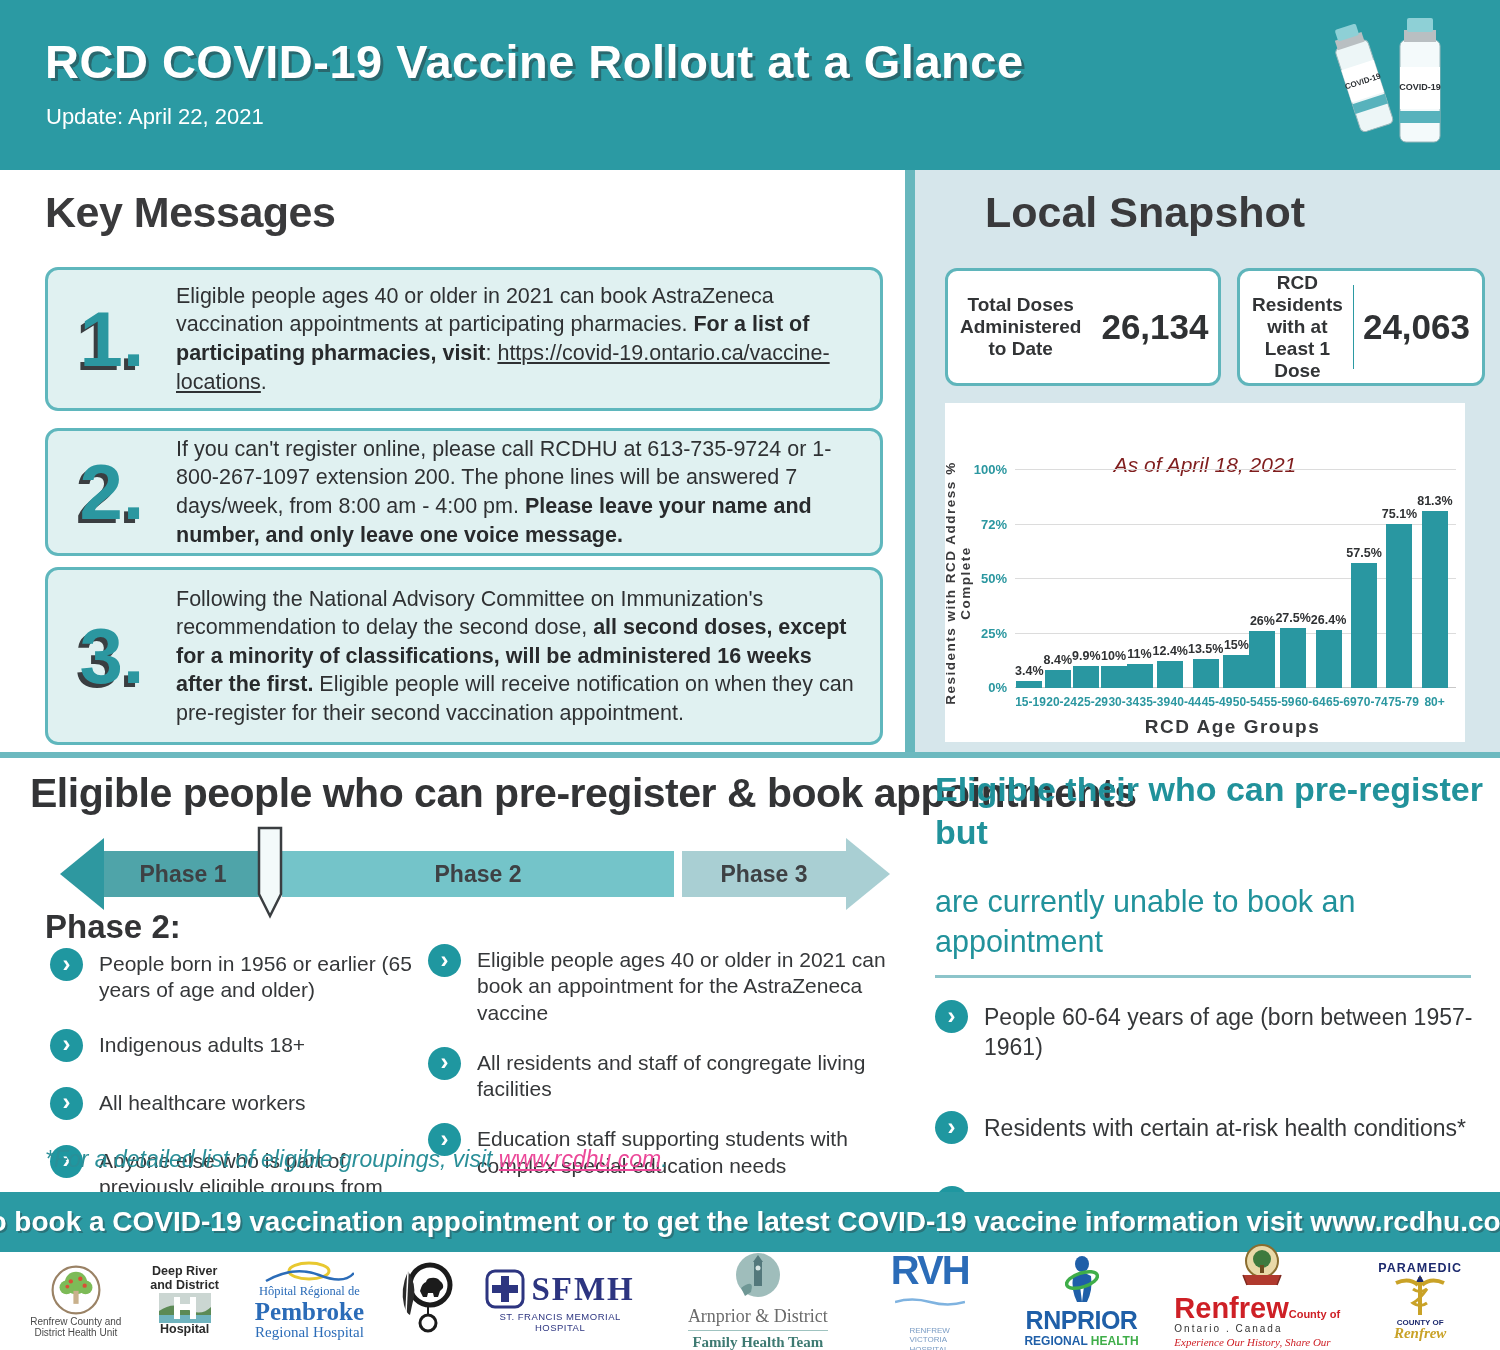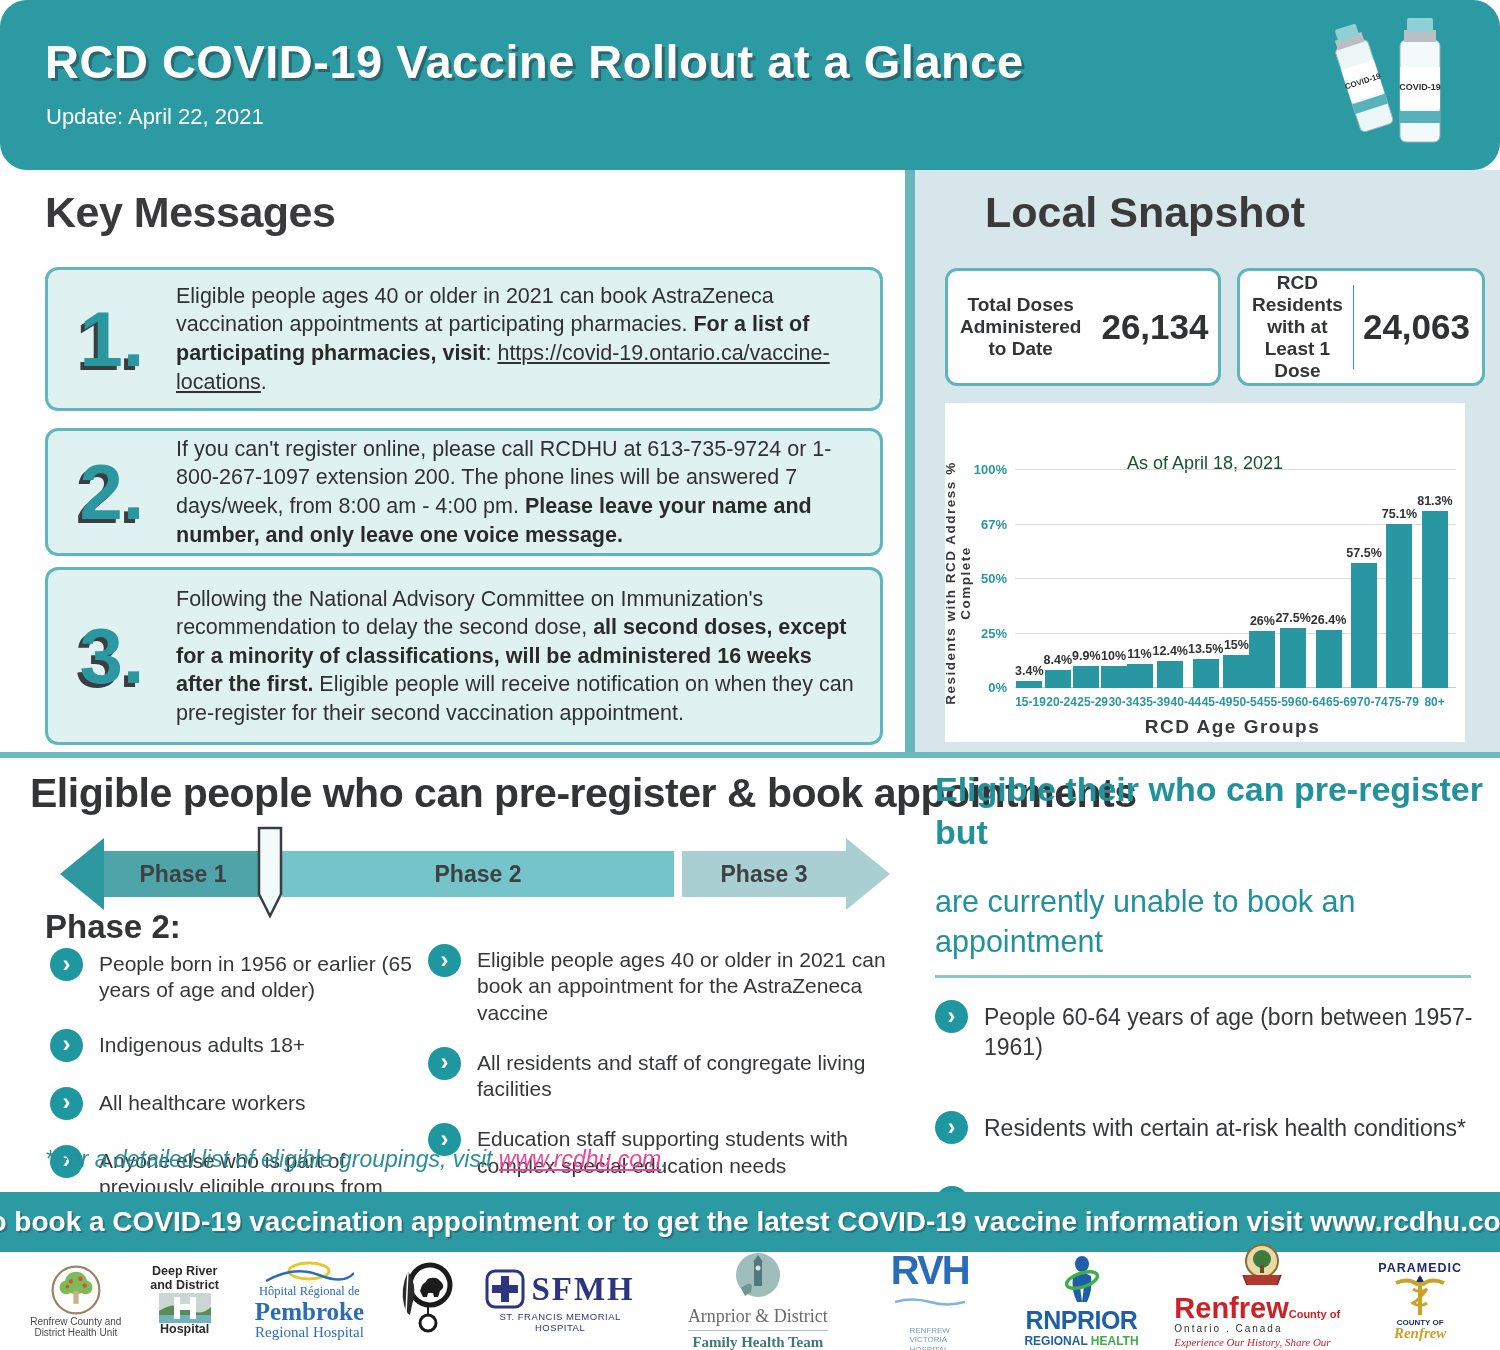--- a/index.html
+++ b/index.html
@@ -1,20 +1,20 @@
 <!DOCTYPE html>
 <html><head>
 <meta charset="utf-8">
 <style>
   html,body{margin:0;padding:0;}
   .page{position:relative;width:1500px;height:1350px;background:#ffffff;
         font-family:"Liberation Sans", sans-serif;overflow:hidden;}
 
   
-  .header{position:absolute;left:0;top:0;width:1500px;height:170px;background:#2B9AA3;border-radius:27px;}
+  .header{position:absolute;left:0;top:0;width:1500px;height:170px;background:#2B9AA3;}
   .header-title{position:absolute;left:45px;top:34px;font-size:47px;font-weight:bold;color:#fff;
                 letter-spacing:0.5px;text-shadow:3px 3px 0 rgba(40,44,46,.45);white-space:nowrap;}
   .header-update{position:absolute;left:46px;top:104px;font-size:22px;color:#fff;}
   .vials{position:absolute;right:42px;top:12px;}
 
   
   .right-panel{position:absolute;left:915px;top:170px;width:585px;height:582px;background:#D6E6EB;}
   .divider-v{position:absolute;left:905px;top:170px;width:10px;height:582px;background:#67B7BD;}
   .divider-h{position:absolute;left:0;top:752px;width:1500px;height:6px;background:#6CB9BF;}
 
@@ -38,21 +38,21 @@
   .stat-1{left:945px;width:276px;}
   .stat-2{left:1237px;width:248px;}
   .stat-label{flex:1;font-size:19px;font-weight:bold;color:#323436;text-align:center;line-height:1.15;}
   .stat-sep{width:3px;height:84px;background:#2B9AA3;margin:0 10px;}
   .stat-value{font-size:35px;font-weight:bold;color:#2F3133;white-space:nowrap;}
 
   
   .chart-card{position:absolute;left:945px;top:403px;width:520px;height:339px;background:#fff;}
   .chart-band{height:46px;background:#5FBEC3;display:flex;align-items:center;justify-content:center;
               text-align:center;font-size:18.5px;font-weight:bold;color:#303335;line-height:1.15;padding:0 14px;}
-  .chart-subtitle{position:absolute;left:0;top:50px;width:100%;text-align:center;font-size:18px;color:#14532d;}
+  .chart-subtitle{position:absolute;left:0;top:50px;width:100%;text-align:center;font-size:21px;color:#7f1d1d;font-style:italic;}
   .chart-plot{position:absolute;left:70px;top:67px;width:435px;height:218px;display:flex;align-items:flex-end;}
   .gridline{position:absolute;left:0;right:-6px;height:1px;background:#DCDCDC;z-index:0;}
   .gridline.zero{background:#C8C8C8;}
   .y-tick{position:absolute;left:-54px;width:46px;text-align:right;font-size:13px;font-weight:bold;color:#2B97A0;}
   .y-axis-label{position:absolute;left:-207px;top:98px;width:300px;text-align:center;
                 transform:rotate(-90deg);font-size:13.5px;font-weight:bold;color:#3A3A3C;letter-spacing:1.5px;}
   .bar-slot{flex:1;display:flex;flex-direction:column;align-items:center;justify-content:flex-end;z-index:1;}
   .bar{width:26px;background:#2997A1;}
   .bar-value{font-size:12.5px;font-weight:bold;color:#2F3133;margin-bottom:3px;white-space:nowrap;}
   .chart-x-labels{position:absolute;left:70px;top:292px;width:435px;display:flex;}
@@ -203,21 +203,21 @@
     <div class="chart-subtitle">As of April 18, 2021</div>
     <div class="chart-plot">
       <div class="y-axis-label">Residents with RCD Address % Complete</div>
     <div class="gridline zero" style="bottom: 0px;"></div>
         <div class="y-tick" style="bottom: -7px;">0%</div>
         <div class="gridline" style="bottom: 54.5px;"></div>
         <div class="y-tick" style="bottom: 47.5px;">25%</div>
         <div class="gridline" style="bottom: 109px;"></div>
         <div class="y-tick" style="bottom: 102px;">50%</div>
         <div class="gridline" style="bottom: 163.5px;"></div>
-        <div class="y-tick" style="bottom: 156.5px;">67%</div>
+        <div class="y-tick" style="bottom: 156.5px;">72%</div>
         <div class="gridline" style="bottom: 218px;"></div>
         <div class="y-tick" style="bottom: 211px;">100%</div>
         <div class="bar-slot">
           <div class="bar-value">3.4%</div>
           <div class="bar" style="height: 7.4px; background: rgb(41, 151, 161);"></div>
         </div>
         <div class="bar-slot">
           <div class="bar-value">8.4%</div>
           <div class="bar" style="height: 18.3px; background: rgb(41, 151, 161);"></div>
         </div>

